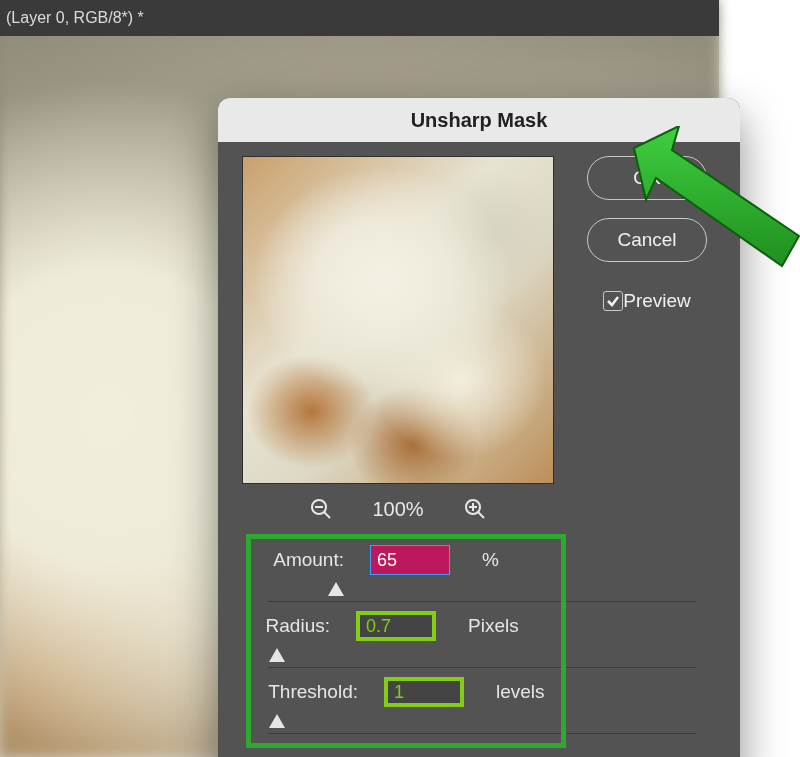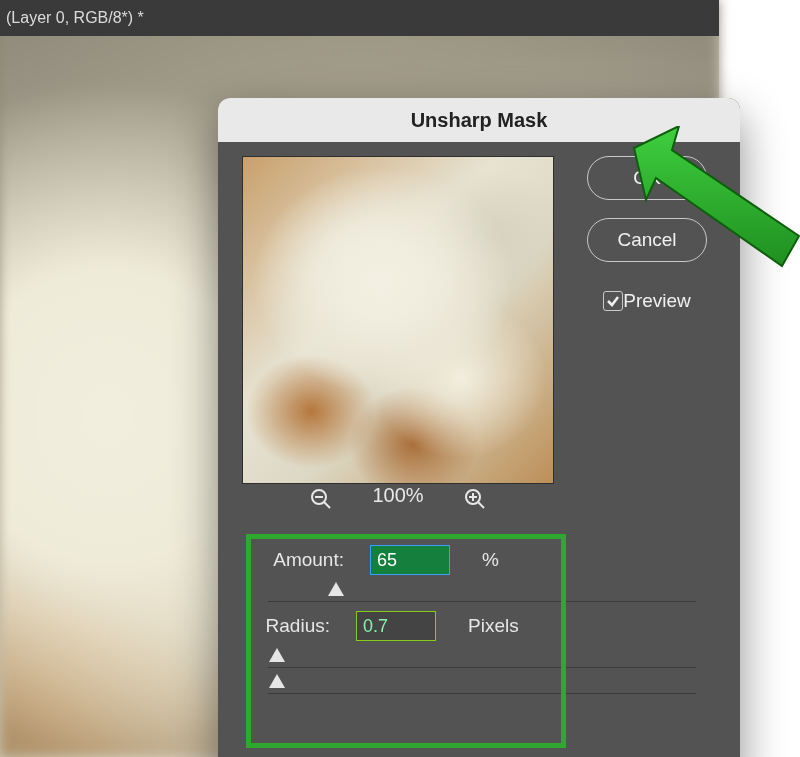--- a/index.html
+++ b/index.html
@@ -60,21 +60,21 @@
     border: 1px solid #2f2f2f;
     background:
       radial-gradient(ellipse 60% 50% at 45% 38%, #f4f1e4 0%, #eeeadb 35%, rgba(238,234,219,0) 70%),
       radial-gradient(ellipse 40% 35% at 70% 68%, #f2eede 0%, rgba(242,238,222,0) 70%),
       radial-gradient(ellipse 30% 25% at 22% 78%, #b5773c 0%, rgba(181,119,60,0) 70%),
       radial-gradient(ellipse 35% 30% at 80% 25%, #d6d2c0 0%, rgba(214,210,192,0) 70%),
       radial-gradient(ellipse 30% 25% at 55% 88%, #a96e38 0%, rgba(169,110,56,0) 70%),
       linear-gradient(135deg, #c9a06c 0%, #e7e3d2 40%, #ddd8c4 60%, #bc8f58 100%);
   }
   .zoom-row {
-    display: flex; justify-content: center;
+    display: flex; align-items: center; justify-content: center;
     gap: 36px;
     height: 50px;
     color: #e8e8e8;
     font-size: 20px;
   }
   .zoom-btn {
     width: 30px; height: 30px;
     display: flex; align-items: center; justify-content: center;
     cursor: pointer;
   }
@@ -128,27 +128,27 @@
     padding-left: 22px;
     font-size: 19px;
   }
   .param-label { text-align: right; color: #e6e6e6; }
   .lbl-amount { width: 80px; }
   .lbl-radius { width: 66px; }
   .lbl-thresh { width: 94px; }
   .num-input {
     width: 80px; height: 30px;
     background: #444;
-    border: 1px solid #84cc16;
-    color: #86efac;
+    border: 4px solid #84cc16;
+    color: #84cc16;
     font-size: 18px;
     padding: 0 6px;
   }
   .num-input.selected {
-    background: #15803d;
+    background: #be185d;
     border: 1.5px solid #3aa0ff;
     color: #fff;
   }
   .unit { color: #e6e6e6; margin-left: 6px; }
   .slider-track {
     position: relative;
     height: 22px;
     margin: 0 26px 4px 26px;
     border-bottom: 1px solid #3b3b3b;
   }
@@ -236,20 +236,25 @@
 
         <div class="param-row">
           <span class="param-label lbl-radius">Radius:</span>
           <input class="num-input" value="0.7" style="">
           <span class="unit">Pixels</span>
         </div>
         <div class="slider-track">
           <div class="slider-thumb" style="left:2%"></div>
         </div>
 
+        <div class="param-row">
+          <span class="param-label lbl-thresh">Threshold:</span>
+          <input class="num-input" value="1" style="">
+          <span class="unit">levels</span>
+        </div>
         <div class="slider-track">
           <div class="slider-thumb" style="left:2%"></div>
         </div>
       </div>
     </div>
   </div>
 
   <svg class="annot-arrow" viewBox="0 0 180 150">
     <defs>
       <linearGradient id="ga" x1="0" y1="0" x2="0" y2="1">

